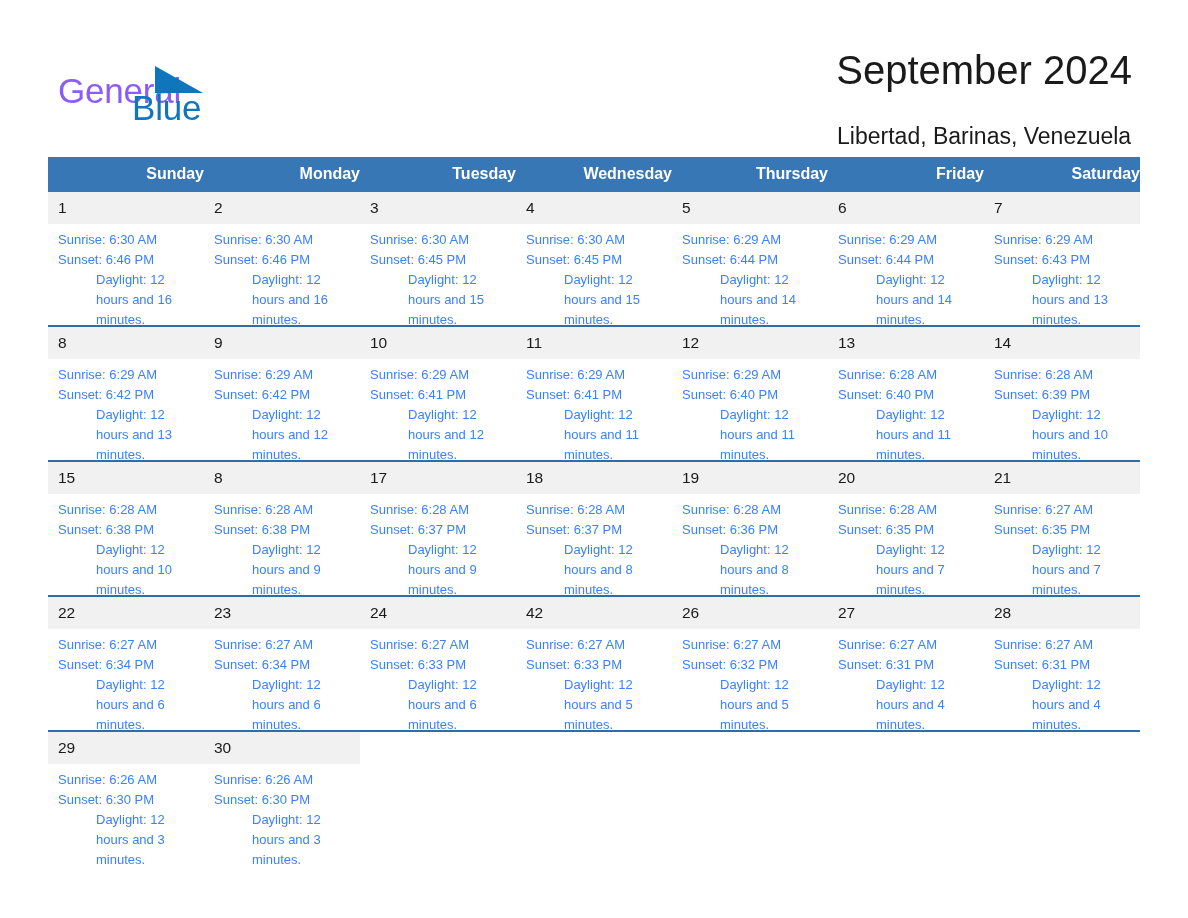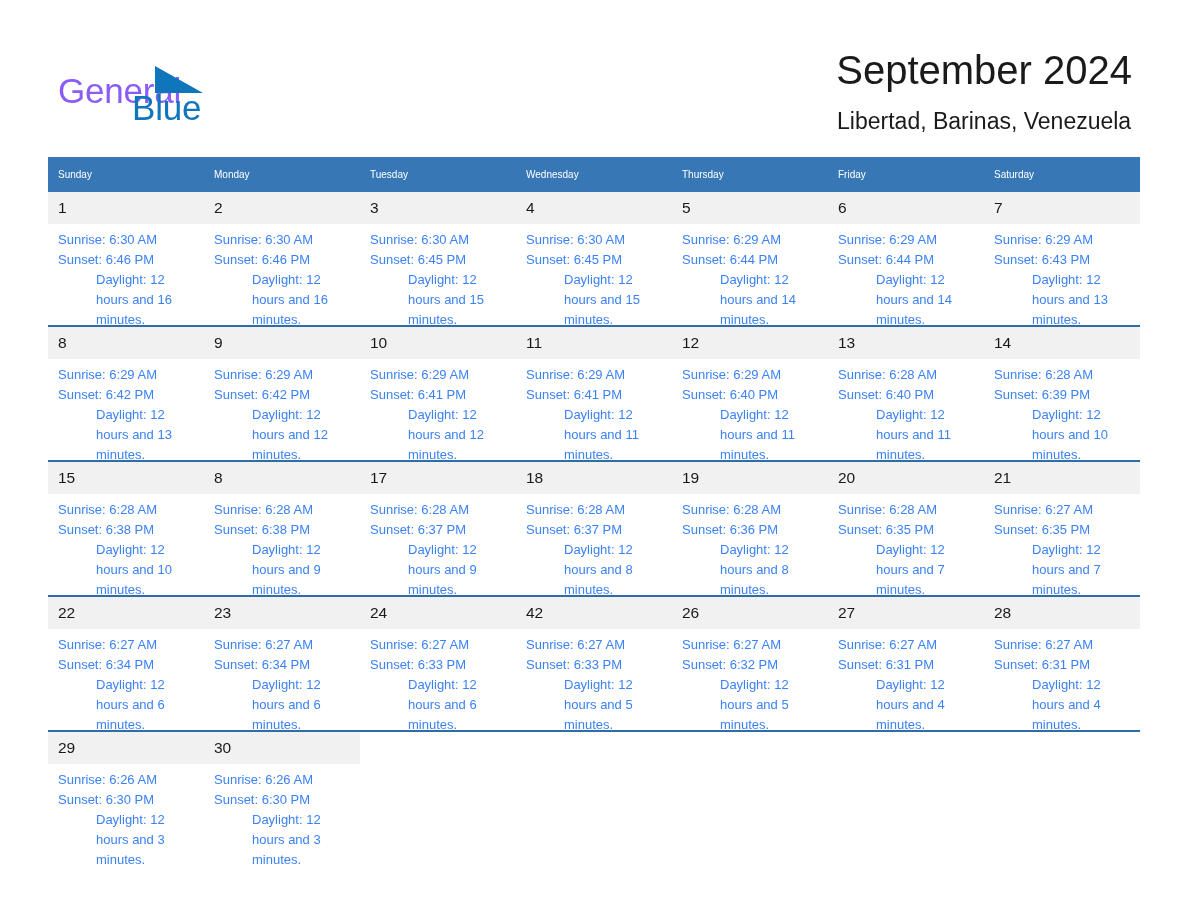--- a/index.html
+++ b/index.html
@@ -75,21 +75,21 @@
     text-align: center;
   }
   .cal-title {
     font-size: 40px;
     line-height: 48px;
     font-weight: 400;
     color: #1a1a1a;
     white-space: nowrap;
   }
   .cal-subtitle {
-    margin-top: 14px;
+    margin-top: 29px;
     font-size: 23px;
     line-height: 27px;
     font-weight: 400;
     color: #1a1a1a;
     white-space: nowrap;
   }
 
   
   .calendar {
     position: absolute;
@@ -97,23 +97,23 @@
     top: 157px;
     width: 1092px;
     border-collapse: collapse;
     table-layout: fixed;
   }
   .calendar col { width: 156px; }
 
   .dow-row th {
     background: #3877b6;
     color: #ffffff;
-    font-size: 10px;
-    font-weight: 400;
-    text-align: left;
+    font-size: 16px;
+    font-weight: 700;
+    text-align: right;
     padding: 8px 0 9px 10px;
     height: 18px;
     box-sizing: content-box;
   }
 
   .week-row td {
     vertical-align: top;
     padding: 0;
     border-top: 2px solid #2e6da8;
     height: 133px;

